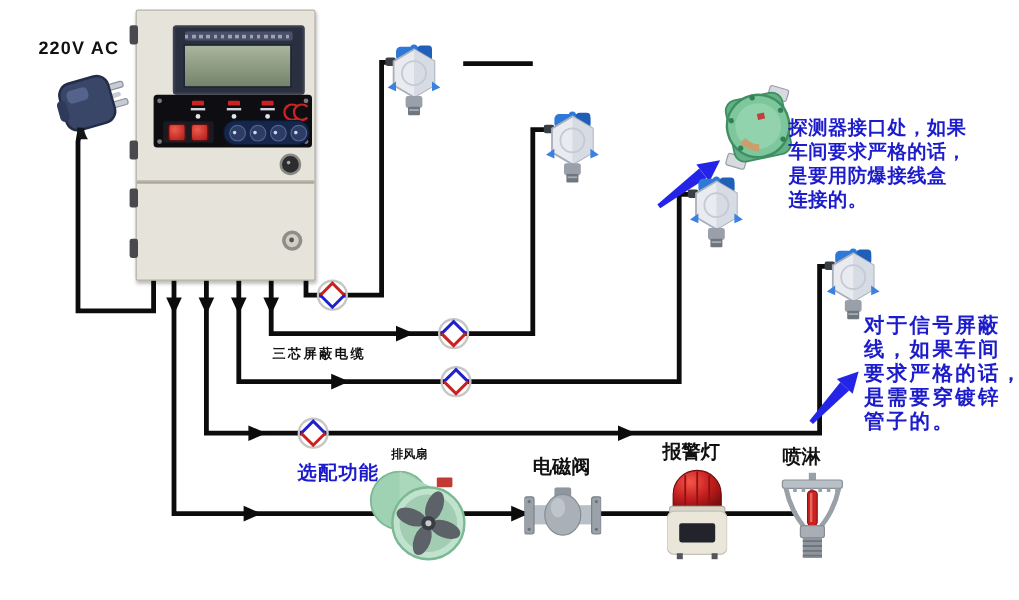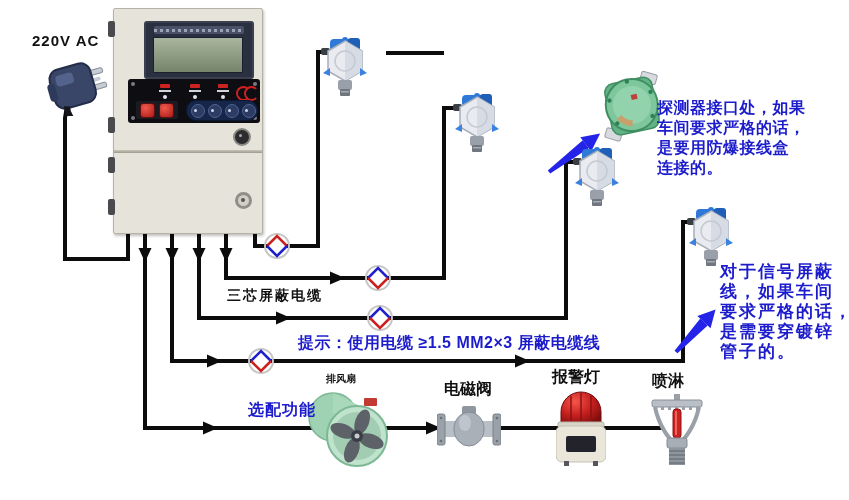--- a/index.html
+++ b/index.html
@@ -5,23 +5,23 @@
   html,body{margin:0;padding:0;background:#ffffff;}
   .canvas{
     position:relative;width:849px;height:500px;background:#ffffff;overflow:hidden;
     font-family:"Liberation Sans","DejaVu Sans",sans-serif;
   }
   .abs{position:absolute;}
   svg{display:block;}
   
   .lbl{position:absolute;font-weight:bold;color:#111;white-space:nowrap;}
   .lbl-power{left:32px;top:32px;font-size:15px;letter-spacing:1px;}
-  .lbl-cable{left:227px;top:287px;font-size:14px;letter-spacing:2px;}
+  .lbl-cable{left:227px;top:287px;font-size:11px;letter-spacing:2px;}
   .lbl-hint{left:298px;top:333px;font-size:16px;color:#1c1ccc;letter-spacing:0.5px;}
-  .lbl-optional{left:248px;top:400px;font-size:16px;color:#1c1ccc;letter-spacing:1px;}
+  .lbl-optional{left:248px;top:384px;font-size:16px;color:#1c1ccc;letter-spacing:1px;}
   .lbl-fan{left:326px;top:372px;font-size:10px;}
   .lbl-valve{left:444px;top:379px;font-size:16px;}
   .lbl-alarm{left:552px;top:367px;font-size:16px;}
   .lbl-sprinkler{left:652px;top:371px;font-size:16px;text-align:center;}
   .note{position:absolute;font-weight:bold;color:#1c1ccc;white-space:pre;}
   .note1{left:657px;top:80px;font-size:16px;line-height:20px;letter-spacing:0.5px;margin-top:18px;}
   .note2{left:720px;top:262px;font-size:17px;line-height:20px;letter-spacing:2px;}
   
   .controller{left:113px;top:8px;width:148px;height:224px;background:#e6e3da;
     border:1px solid #b5b2a6;border-radius:2px;box-shadow:1px 2px 3px rgba(0,0,0,0.25);}
@@ -345,21 +345,20 @@
       <rect x="23" y="17" width="8" height="29" rx="3" fill="#cc2222" stroke="#8f1212"></rect>
       <rect x="25" y="19" width="2" height="24" fill="#f07a6a" opacity="0.8"></rect>
       <rect x="17" y="46" width="20" height="10" rx="2" fill="#a8aeb5" stroke="#858c94"></rect>
       <rect x="19" y="56" width="16" height="17" fill="#8f959c"></rect>
       <path d="M19 59 H35 M19 63 H35 M19 67 H35 M19 71 H35" stroke="#6e747c" stroke-width="1.5"></path>
     </svg>
   </div>
 
   <div class="lbl lbl-power">220V AC</div>
   <div class="lbl lbl-cable">三芯屏蔽电缆</div>
-  <div class="lbl lbl-hint">提示：使用电缆 ≥1.5 MM2×3 屏蔽电缆线</div>
   <div class="lbl lbl-optional">选配功能</div>
   <div class="lbl lbl-fan">排风扇</div>
   <div class="lbl lbl-valve">电磁阀</div>
   <div class="lbl lbl-alarm">报警灯</div>
   <div class="lbl lbl-sprinkler">喷淋</div>
   <div class="note note1">探测器接口处，如果
 车间要求严格的话，
 是要用防爆接线盒
 连接的。</div>
   <div class="note note2">对于信号屏蔽

